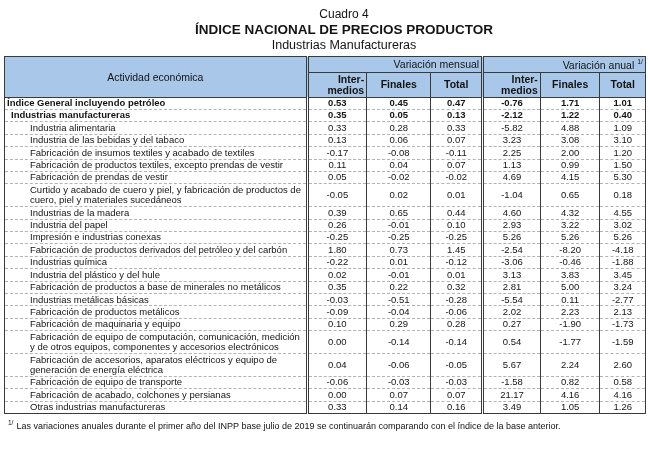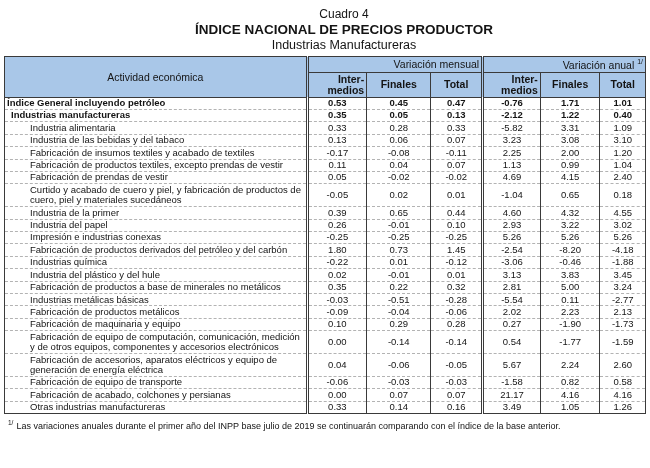--- a/index.html
+++ b/index.html
@@ -120,21 +120,21 @@
         <td class="num g">-2.12</td>
         <td class="num">1.22</td>
         <td class="num">0.40</td>
       </tr>
       <tr>
         <td class="act ind2">Industria alimentaria</td>
         <td class="num g">0.33</td>
         <td class="num">0.28</td>
         <td class="num">0.33</td>
         <td class="num g">-5.82</td>
-        <td class="num">3.31</td>
+        <td class="num">4.88</td>
         <td class="num">1.09</td>
       </tr>
       <tr>
         <td class="act ind2">Industria de las bebidas y del tabaco</td>
         <td class="num g">0.13</td>
         <td class="num">0.06</td>
         <td class="num">0.07</td>
         <td class="num g">3.23</td>
         <td class="num">3.08</td>
         <td class="num">3.10</td>
@@ -148,42 +148,42 @@
         <td class="num">2.00</td>
         <td class="num">1.20</td>
       </tr>
       <tr>
         <td class="act ind2">Fabricación de productos textiles, excepto prendas de vestir</td>
         <td class="num g">0.11</td>
         <td class="num">0.04</td>
         <td class="num">0.07</td>
         <td class="num g">1.13</td>
         <td class="num">0.99</td>
-        <td class="num">1.04</td>
+        <td class="num">1.50</td>
       </tr>
       <tr>
         <td class="act ind2">Fabricación de prendas de vestir</td>
         <td class="num g">0.05</td>
         <td class="num">-0.02</td>
         <td class="num">-0.02</td>
         <td class="num g">4.69</td>
         <td class="num">4.15</td>
-        <td class="num">2.40</td>
+        <td class="num">5.30</td>
       </tr>
       <tr>
         <td class="act ind2">Curtido y acabado de cuero y piel, y fabricación de productos de cuero, piel y materiales sucedáneos</td>
         <td class="num g">-0.05</td>
         <td class="num">0.02</td>
         <td class="num">0.01</td>
         <td class="num g">-1.04</td>
         <td class="num">0.65</td>
         <td class="num">0.18</td>
       </tr>
       <tr>
-        <td class="act ind2">Industria de la primer</td>
+        <td class="act ind2">Industrias de la madera</td>
         <td class="num g">0.39</td>
         <td class="num">0.65</td>
         <td class="num">0.44</td>
         <td class="num g">4.60</td>
         <td class="num">4.32</td>
         <td class="num">4.55</td>
       </tr>
       <tr>
         <td class="act ind2">Industria del papel</td>
         <td class="num g">0.26</td>

